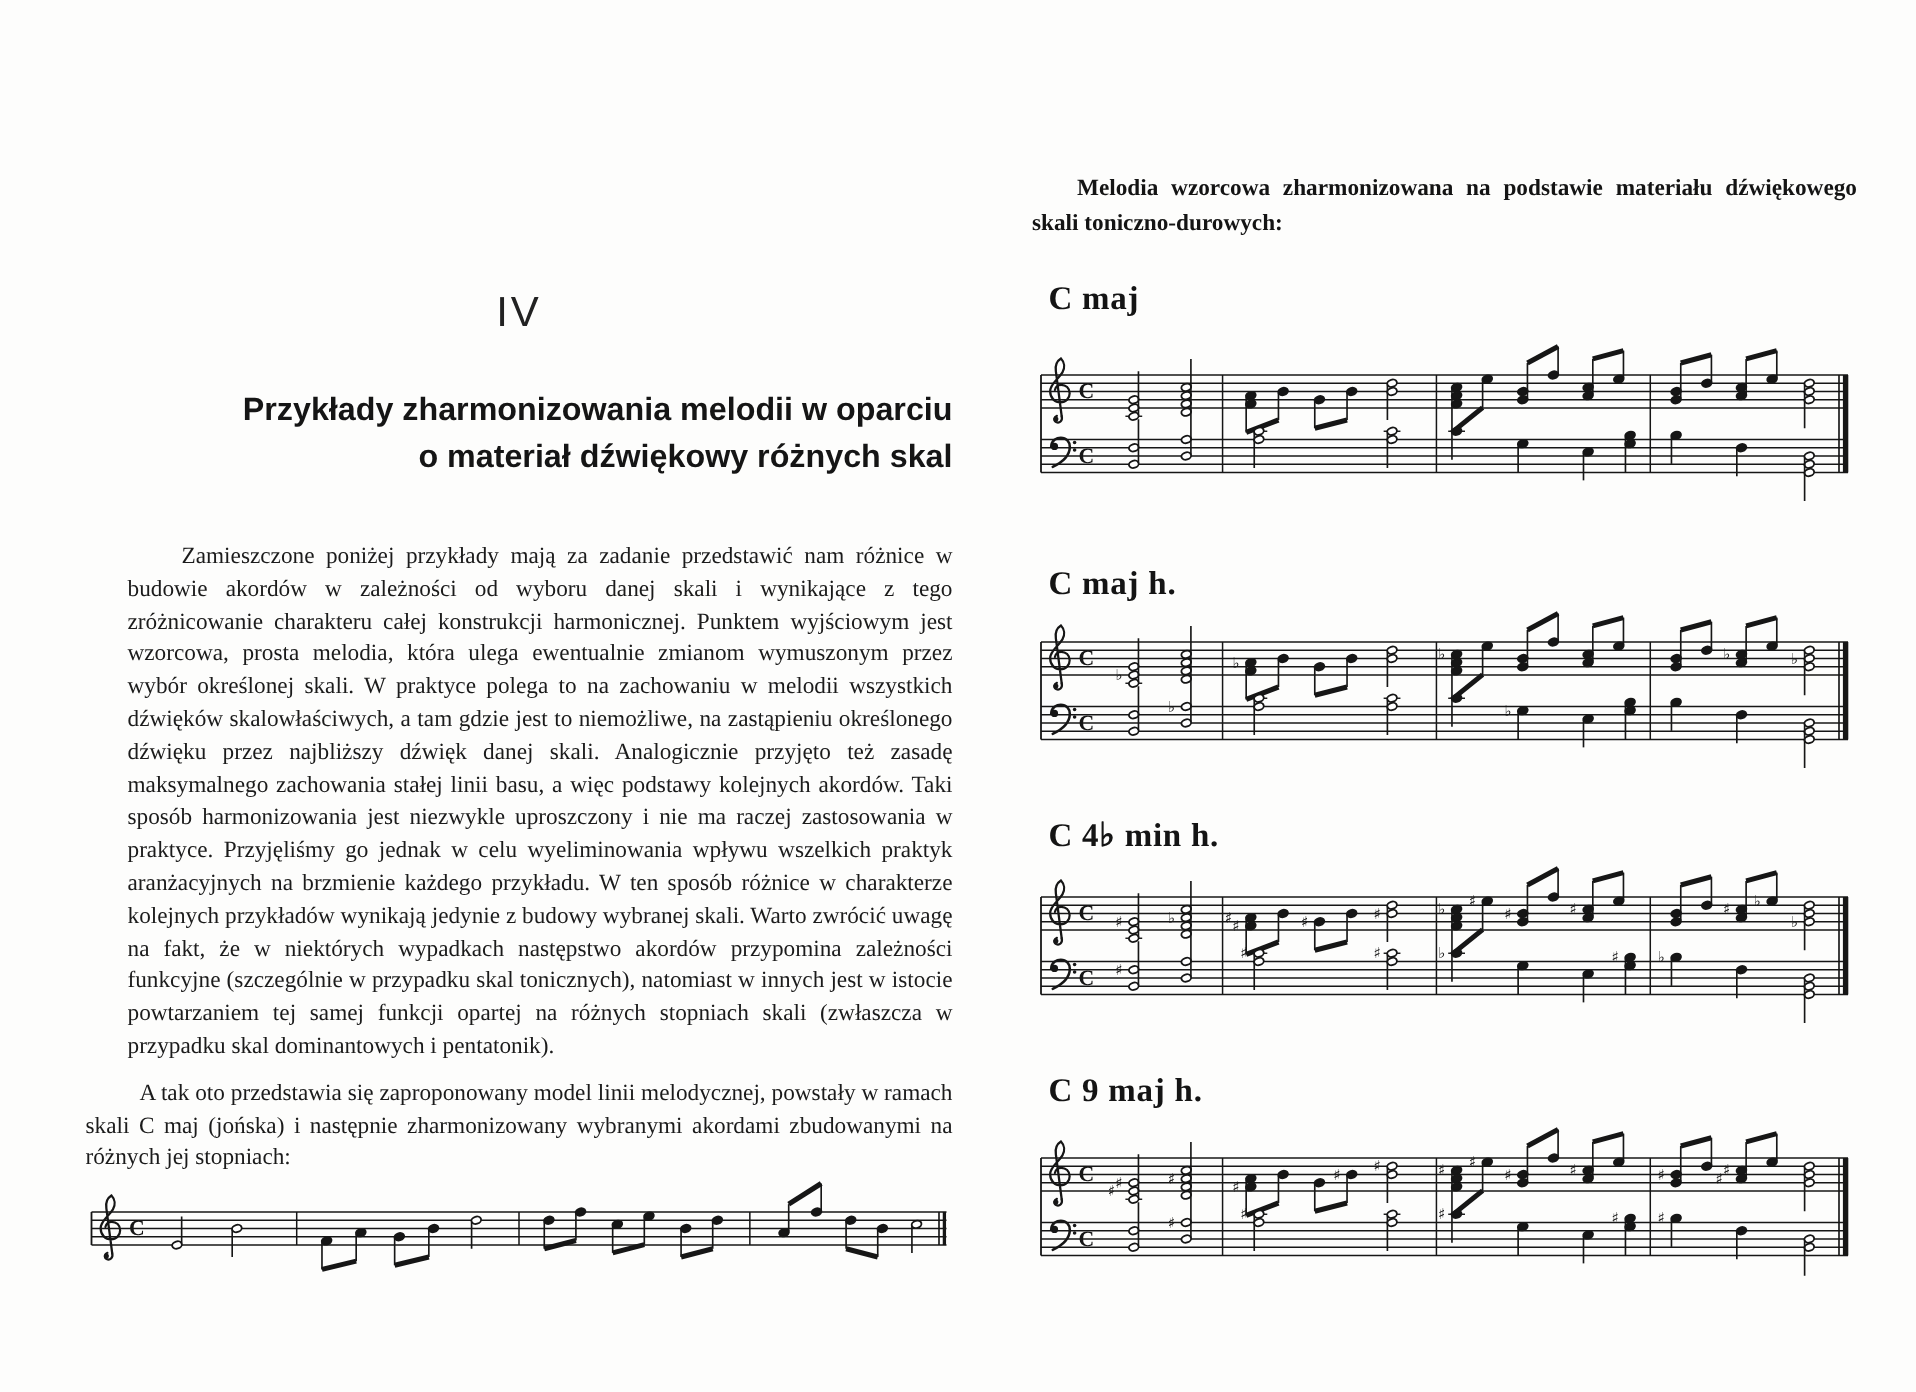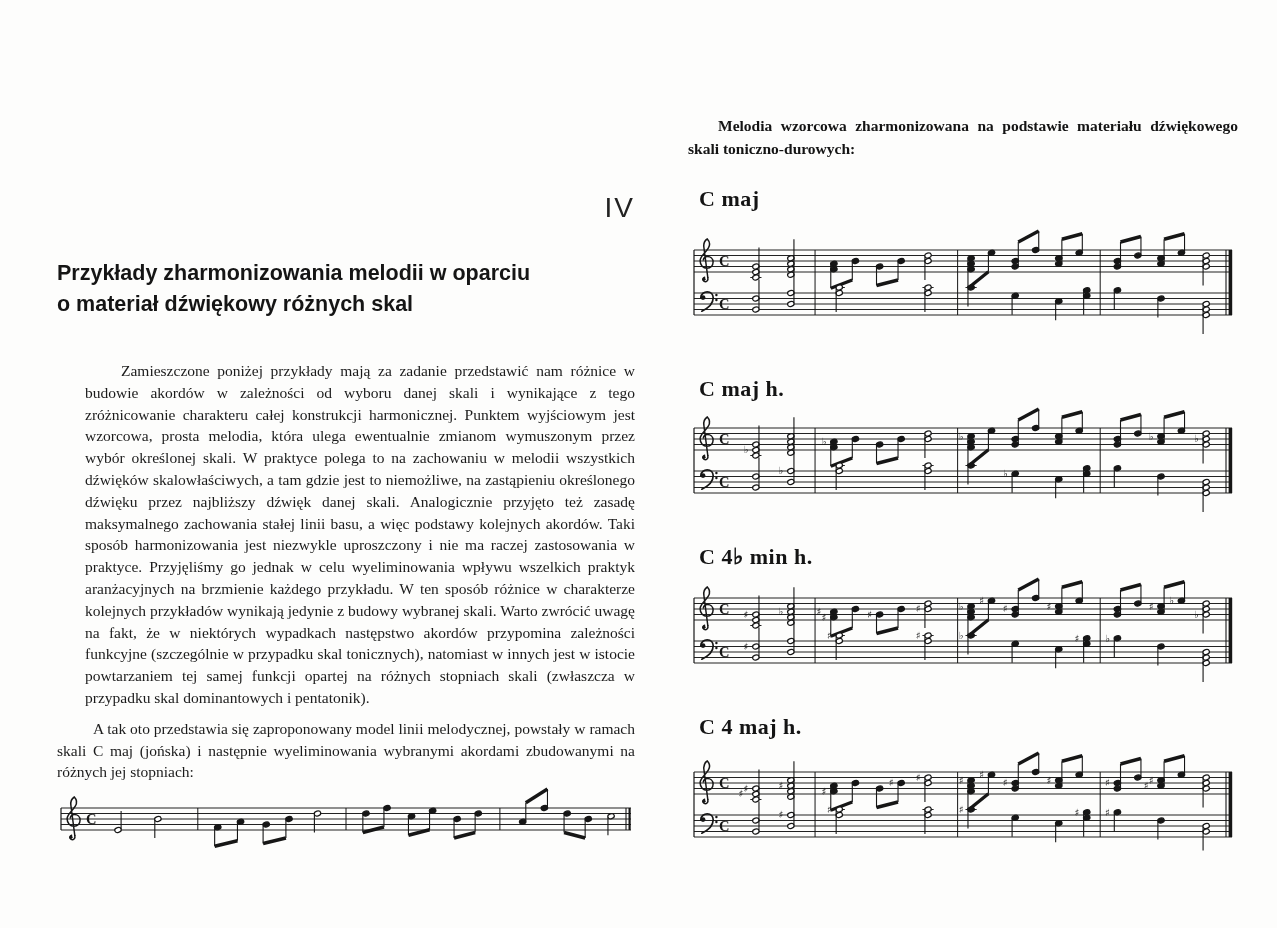--- a/index.html
+++ b/index.html
@@ -4,23 +4,23 @@
 <style>
   html,body{margin:0;padding:0;}
   body{
     width:1277px;height:928px;position:relative;
     background:#fdfdfc;color:#1b1b1b;
     font-family:"Liberation Serif", serif;
     overflow:hidden;
   }
   svg{overflow:visible;display:block;}
   .left-page{position:absolute;left:57px;top:0;width:578px;}
-  .chapter{margin-top:192px;text-align:right;font-family:"Liberation Sans",sans-serif;
+  .chapter{margin-top:192px;text-align:center;font-family:"Liberation Sans",sans-serif;
     font-size:28px;font-weight:400;letter-spacing:2px;color:#222;}
-  .title{margin-top:34px;text-align:left;font-family:"Liberation Sans",sans-serif;
+  .title{margin-top:34px;text-align:right;font-family:"Liberation Sans",sans-serif;
     font-weight:bold;font-size:21.5px;line-height:31px;color:#151515;}
   .body-par{font-size:15.5px;line-height:21.8px;text-align:justify;
     text-indent:36px;color:#1b1b1b;}
   .p1{margin-top:40px;margin-left:28px;}
   .p2{margin-top:9px;}
   .melody-wrap{margin-top:9px;}
   .right-page{position:absolute;left:688px;top:0;width:560px;}
   .intro{position:absolute;left:0;top:114px;width:550px;font-weight:bold;
     font-size:15.5px;line-height:23px;text-align:justify;text-indent:30px;color:#141414;}
   .sys-label{position:absolute;left:11px;font-weight:bold;font-size:22px;
@@ -32,21 +32,21 @@
 </head>
 <body>
 
 <div class="left-page">
   <div class="chapter">IV</div>
   <div class="title">
     <div>Przykłady zharmonizowania melodii w oparciu</div>
     <div>o materiał dźwiękowy różnych skal</div>
   </div>
   <div class="body-par p1">Zamieszczone poniżej przykłady mają za zadanie przedstawić nam różnice w budowie akordów w zależności od wyboru danej skali i wynikające z tego zróżnicowanie charakteru całej konstrukcji harmonicznej. Punktem wyjściowym jest wzorcowa, prosta melodia, która ulega ewentualnie zmianom wymuszonym przez wybór określonej skali. W praktyce polega to na zachowaniu w melodii wszystkich dźwięków skalowłaściwych, a tam gdzie jest to niemożliwe, na zastąpieniu określonego dźwięku przez najbliższy dźwięk danej skali. Analogicznie przyjęto też zasadę maksymalnego zachowania stałej linii basu, a więc podstawy kolejnych akordów. Taki sposób harmonizowania jest niezwykle uproszczony i nie ma raczej zastosowania w praktyce. Przyjęliśmy go jednak w celu wyeliminowania wpływu wszelkich praktyk aranżacyjnych na brzmienie każdego przykładu. W ten sposób różnice w charakterze kolejnych przykładów wynikają jedynie z budowy wybranej skali. Warto zwrócić uwagę na fakt, że w niektórych wypadkach następstwo akordów przypomina zależności funkcyjne (szczególnie w przypadku skal tonicznych), natomiast w innych jest w istocie powtarzaniem tej samej funkcji opartej na różnych stopniach skali (zwłaszcza w przypadku skal dominantowych i pentatonik).</div>
-  <div class="body-par p2">A tak oto przedstawia się zaproponowany model linii melodycznej, powstały w ramach skali C maj (jońska) i następnie wyeliminowania wybranymi akordami zbudowanymi na różnych jej stopniach:</div>
+  <div class="body-par p2">A tak oto przedstawia się zaproponowany model linii melodycznej, powstały w ramach skali C maj (jońska) i następnie zharmonizowany wybranymi akordami zbudowanymi na różnych jej stopniach:</div>
   <div class="melody-wrap">
     <svg id="melody-svg" width="578" height="64">
         <line x1="4" y1="16" x2="574" y2="16" stroke="#161616" stroke-width="0.95"></line>
         <line x1="4" y1="21.5" x2="574" y2="21.5" stroke="#161616" stroke-width="0.95"></line>
         <line x1="4" y1="27" x2="574" y2="27" stroke="#161616" stroke-width="0.95"></line>
         <line x1="4" y1="32.5" x2="574" y2="32.5" stroke="#161616" stroke-width="0.95"></line>
         <line x1="4" y1="38" x2="574" y2="38" stroke="#161616" stroke-width="0.95"></line>
         <line x1="4" y1="16" x2="4" y2="38" stroke="#161616" stroke-width="1.2"></line>
         <line x1="140.79999999999998" y1="16" x2="140.79999999999998" y2="38" stroke="#161616" stroke-width="1"></line>
         <line x1="289" y1="16" x2="289" y2="38" stroke="#161616" stroke-width="1"></line>
@@ -496,21 +496,21 @@
       <text x="421.906" y="65.65" font-size="10" text-anchor="end" fill="#161616" font-family="&quot;DejaVu Sans&quot;,sans-serif">♭</text>
       <ellipse cx="429.406" cy="62.25" rx="3.3" ry="2.4" transform="rotate(-16 429.406 62.25)" fill="#161616" stroke="#161616" stroke-width="1.25"></ellipse>
       <line x1="426.306" y1="63.25" x2="426.306" y2="81.25" stroke="#161616" stroke-width="1.1"></line>
       <ellipse cx="472.984" cy="70.5" rx="3.3" ry="2.4" transform="rotate(-16 472.984 70.5)" fill="#161616" stroke="#161616" stroke-width="1.25"></ellipse>
       <line x1="469.88399999999996" y1="71.5" x2="469.88399999999996" y2="89.5" stroke="#161616" stroke-width="1.1"></line>
       <ellipse cx="518.1759999999999" cy="76" rx="3.3" ry="2.4" transform="rotate(-16 518.1759999999999 76)" fill="#fff" stroke="#161616" stroke-width="1.25"></ellipse>
       <ellipse cx="518.1759999999999" cy="81.5" rx="3.3" ry="2.4" transform="rotate(-16 518.1759999999999 81.5)" fill="#fff" stroke="#161616" stroke-width="1.25"></ellipse>
       <ellipse cx="518.1759999999999" cy="87" rx="3.3" ry="2.4" transform="rotate(-16 518.1759999999999 87)" fill="#fff" stroke="#161616" stroke-width="1.25"></ellipse>
       <line x1="515.0759999999999" y1="77" x2="515.0759999999999" y2="106" stroke="#161616" stroke-width="1.1"></line>
     </svg>
-  <div class="sys-label" id="lbl3">C 4 maj h.</div>
+  <div class="sys-label" id="lbl3">C 9 maj h.</div>
   <svg class="sys-notation" id="sys3">
       <line x1="6" y1="22" x2="544" y2="22" stroke="#161616" stroke-width="0.95"></line>
       <line x1="6" y1="27.5" x2="544" y2="27.5" stroke="#161616" stroke-width="0.95"></line>
       <line x1="6" y1="33" x2="544" y2="33" stroke="#161616" stroke-width="0.95"></line>
       <line x1="6" y1="38.5" x2="544" y2="38.5" stroke="#161616" stroke-width="0.95"></line>
       <line x1="6" y1="44" x2="544" y2="44" stroke="#161616" stroke-width="0.95"></line>
       <line x1="6" y1="65" x2="544" y2="65" stroke="#161616" stroke-width="0.95"></line>
       <line x1="6" y1="70.5" x2="544" y2="70.5" stroke="#161616" stroke-width="0.95"></line>
       <line x1="6" y1="76" x2="544" y2="76" stroke="#161616" stroke-width="0.95"></line>
       <line x1="6" y1="81.5" x2="544" y2="81.5" stroke="#161616" stroke-width="0.95"></line>

